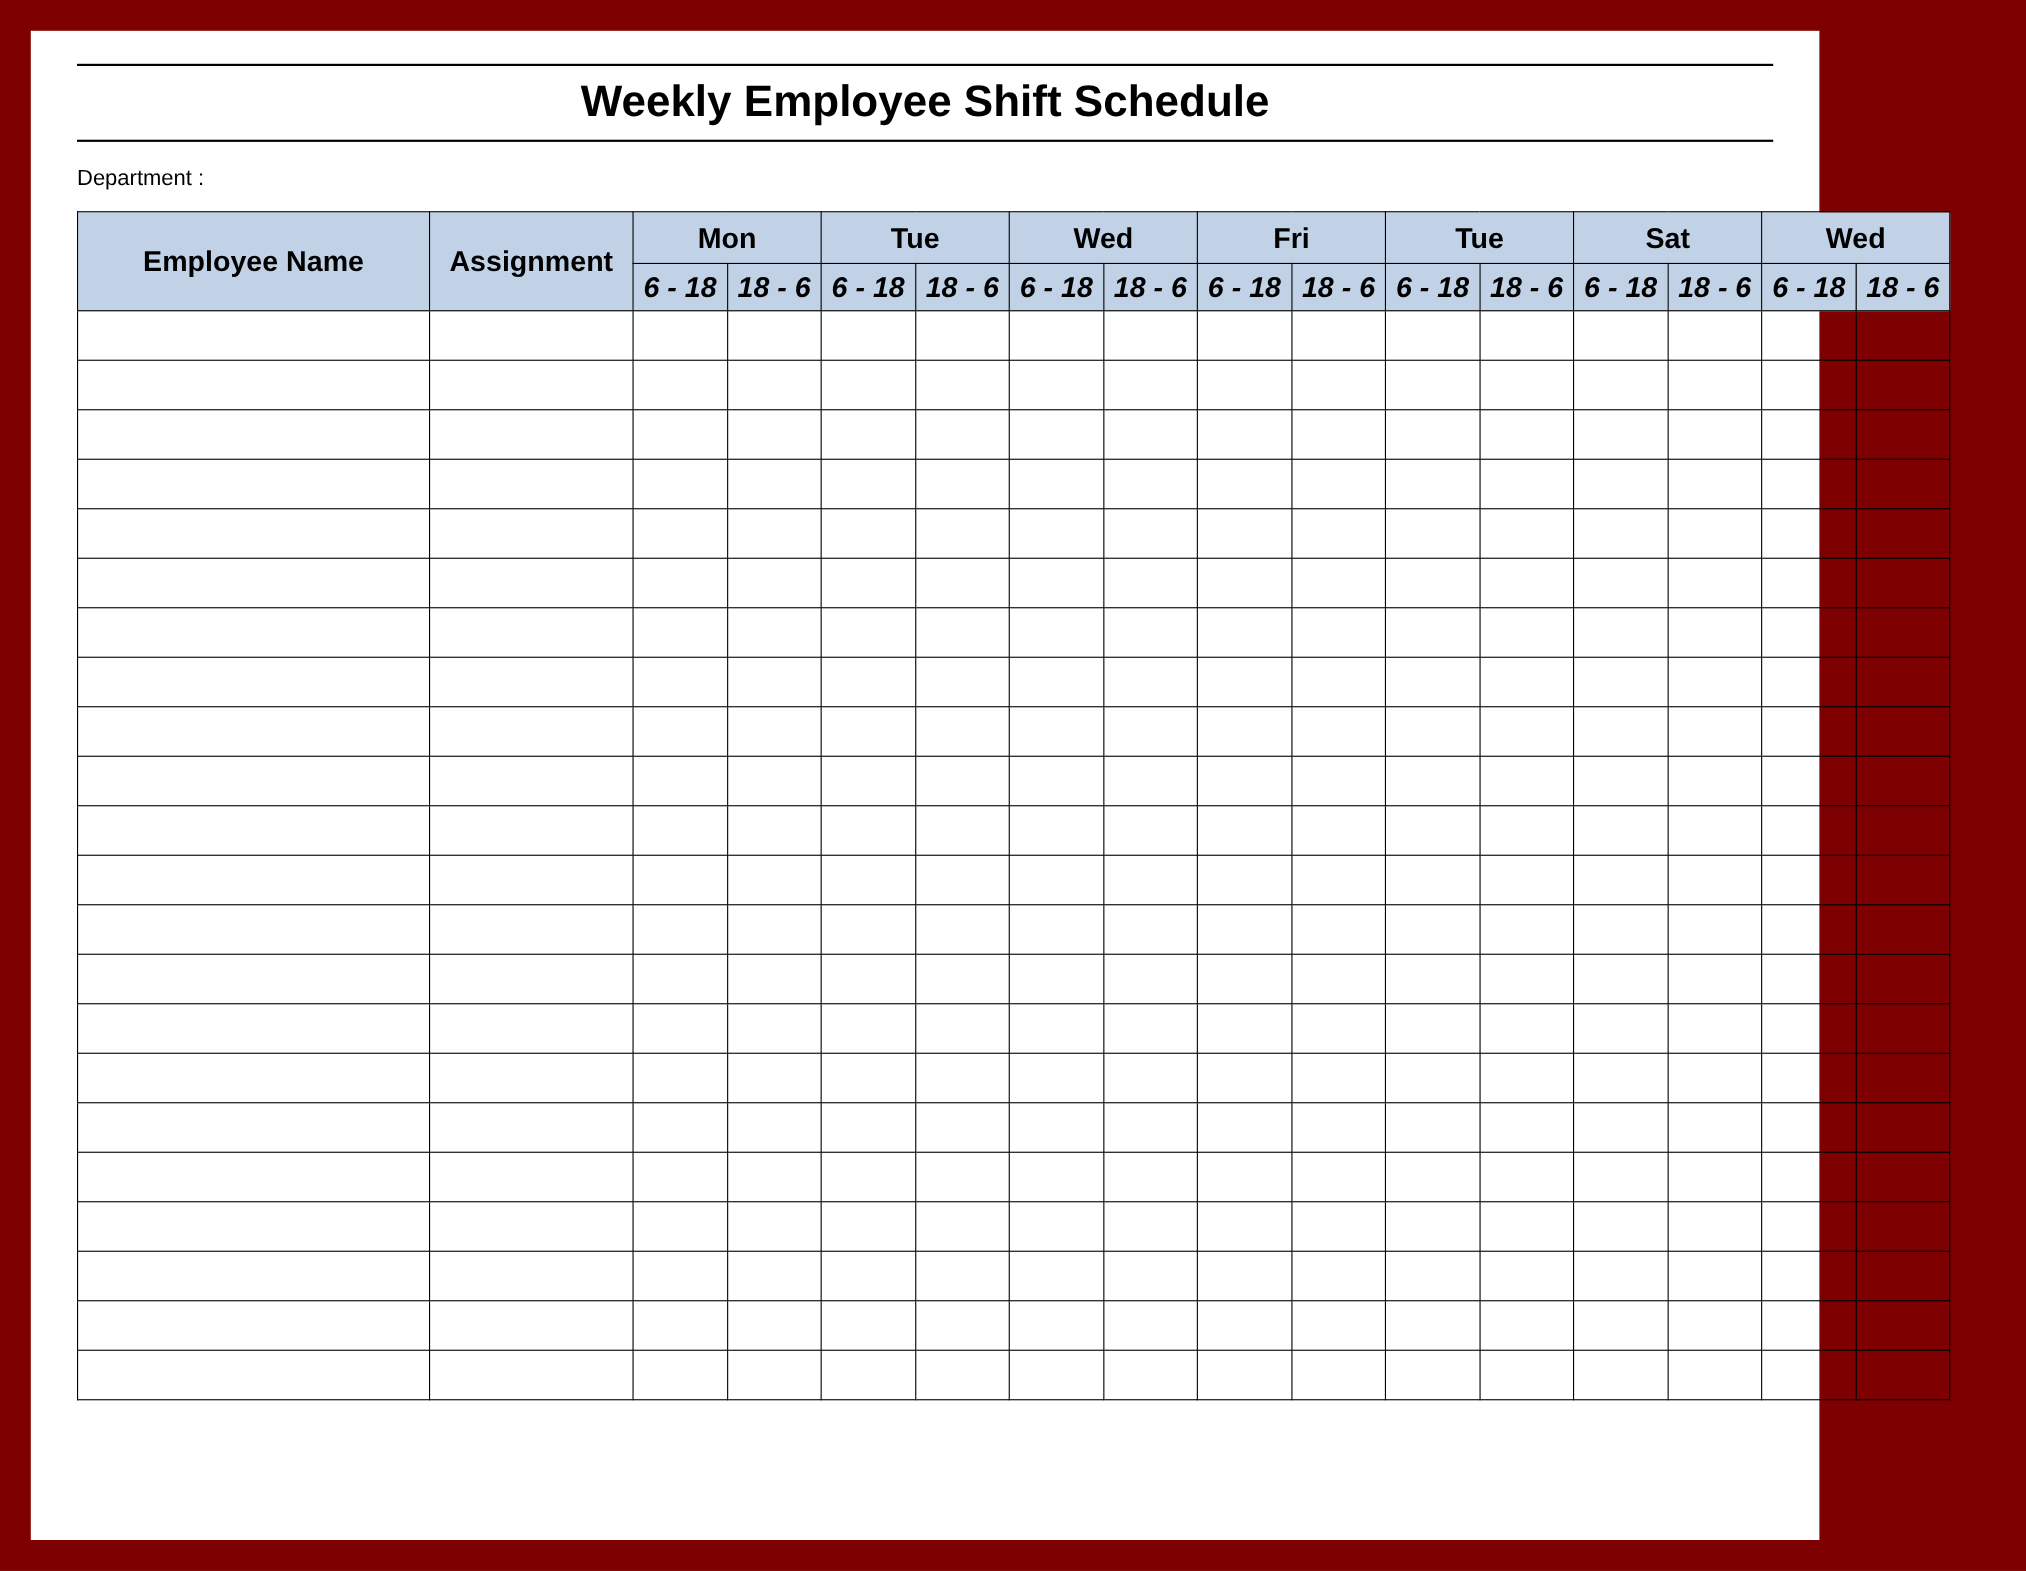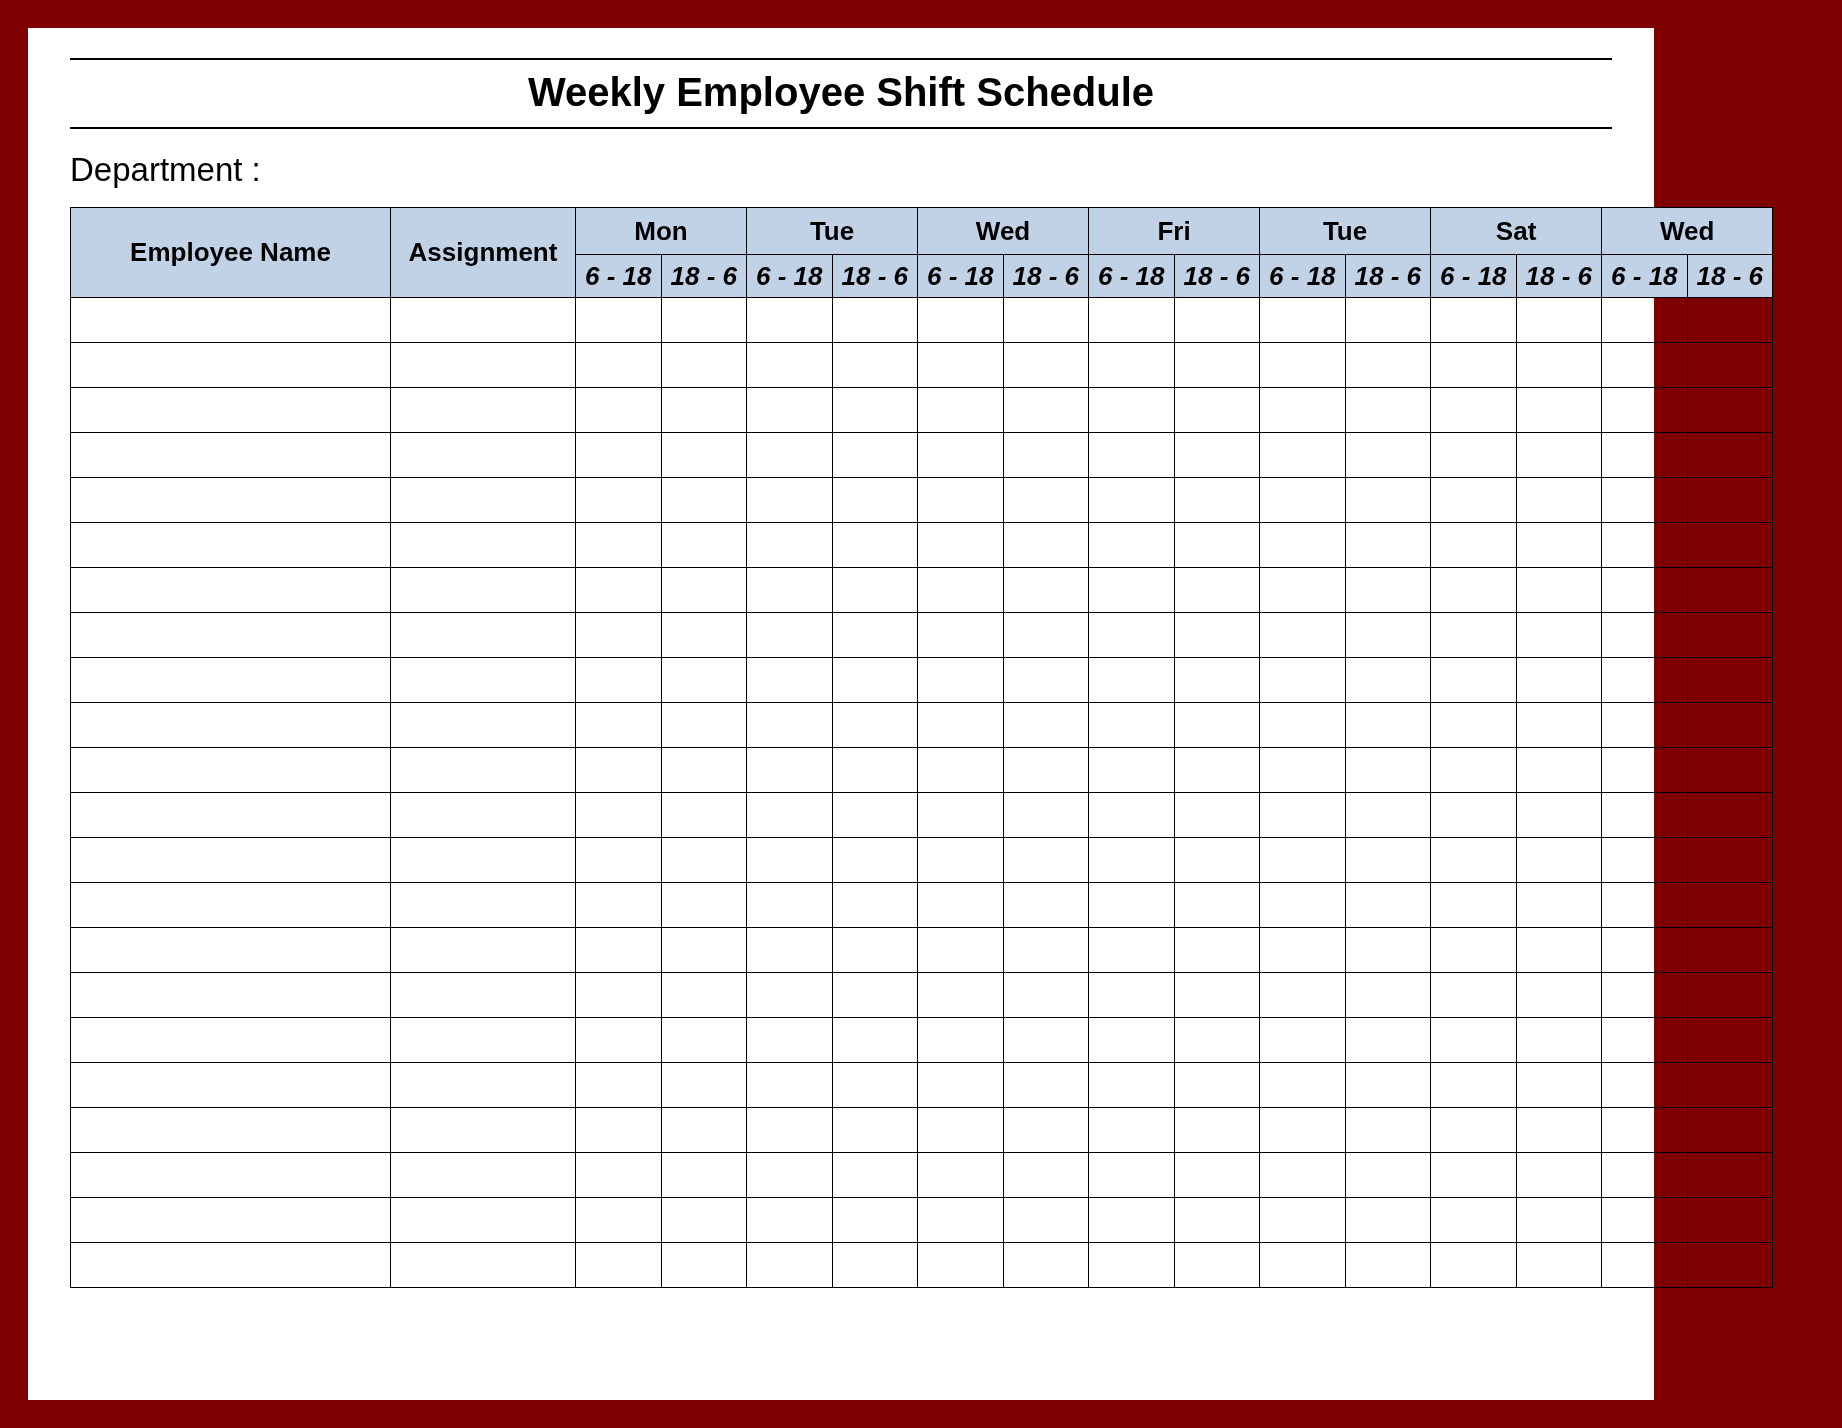--- a/index.html
+++ b/index.html
@@ -23,21 +23,21 @@
   .title-area {
     border-top: 2px solid #000;
     border-bottom: 2px solid #000;
     padding: 10px 0 12px 0;
     text-align: center;
     font-weight: bold;
     font-size: 40px;
   }
   .meta-row {
     display: flex;
-    font-size: 33px;
+    font-size: 20px;
     padding: 22px 0 18px 0;
   }
   .meta-row .dept {
     flex: 0 0 610px;
   }
   .meta-row .week {
     flex: 1 1 auto;
   }
   table.schedule {
     border-collapse: collapse;

